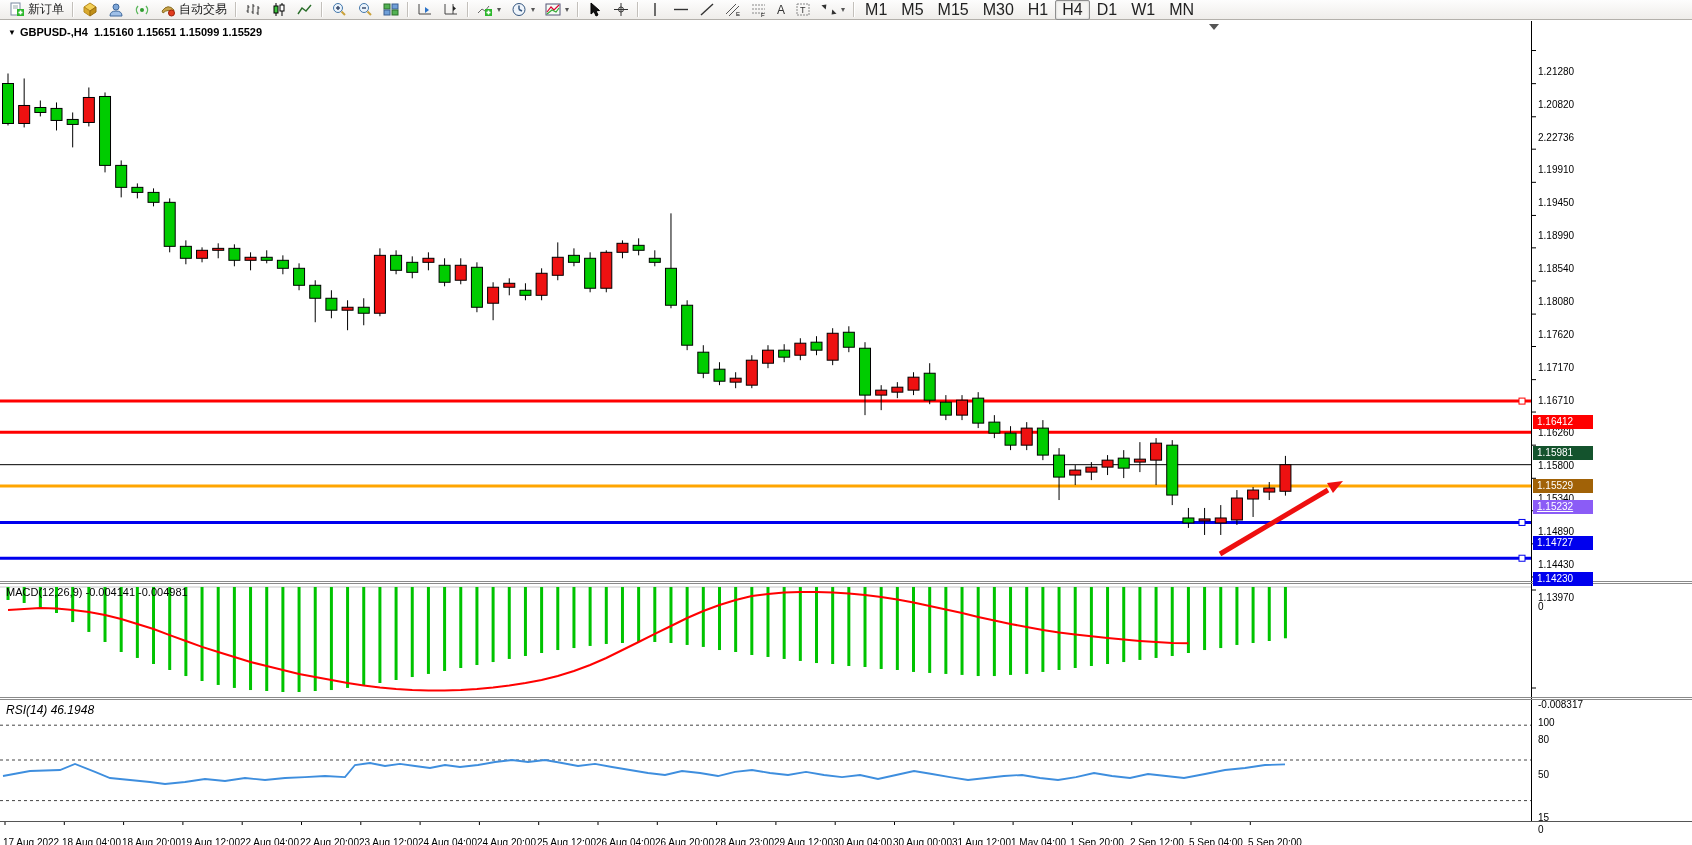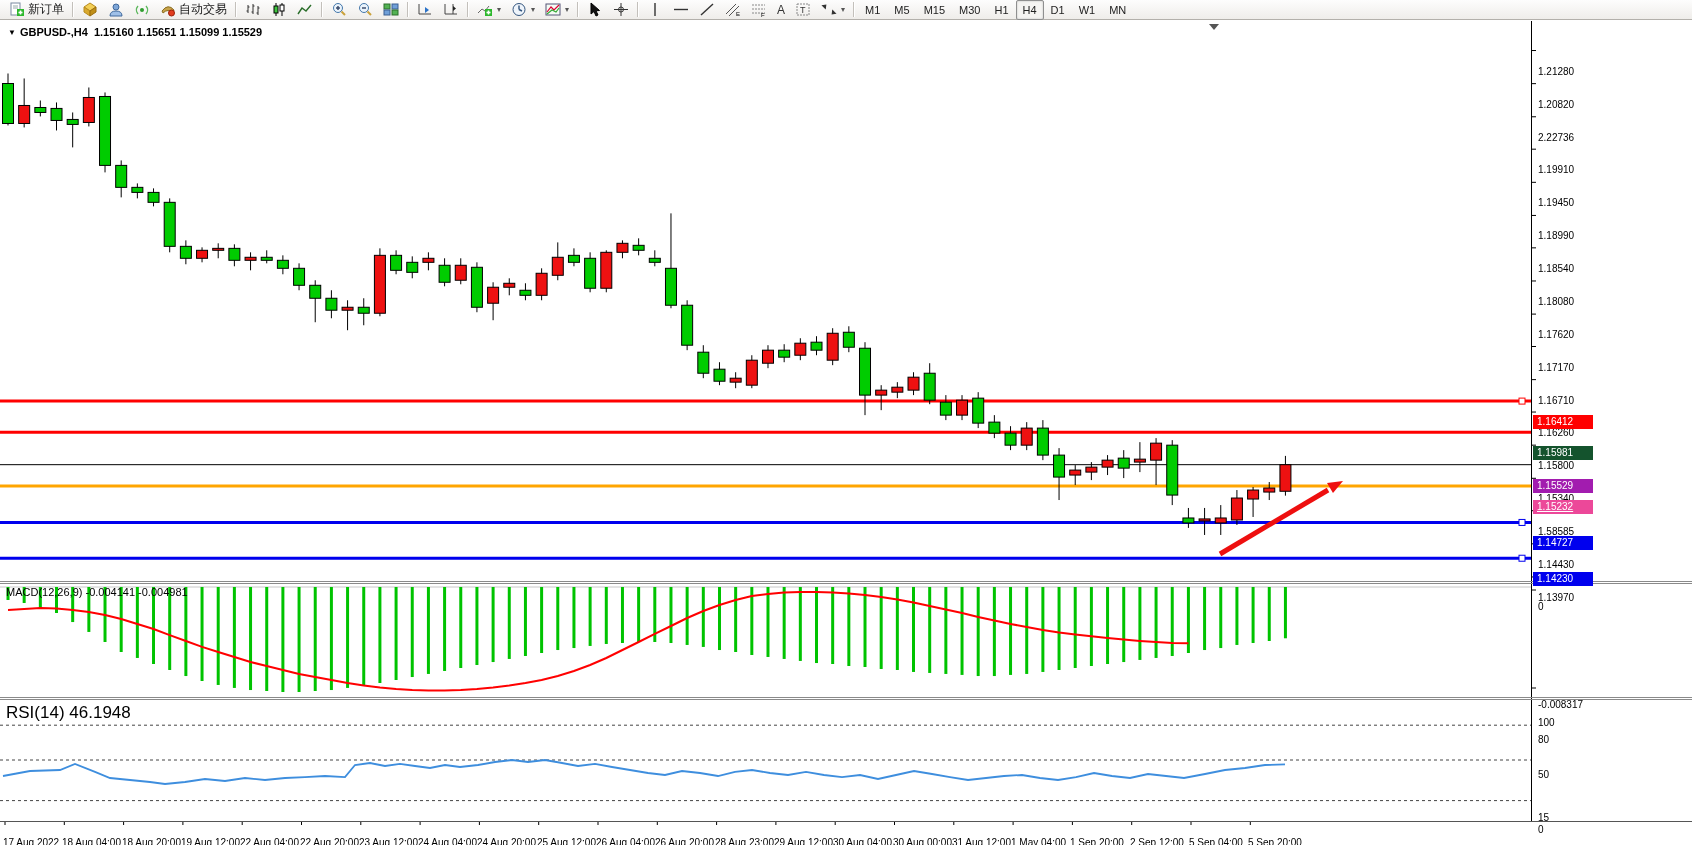--- a/index.html
+++ b/index.html
@@ -7,34 +7,34 @@
   
   #toolbar{position:absolute;left:0;top:0;width:1692px;height:20px;
     background:linear-gradient(#fdfdfd,#efedea);border-bottom:1px solid #b3b0ab;
     display:flex;align-items:center;padding-left:4px;box-sizing:border-box;z-index:50;}
   .tbtn{display:flex;align-items:center;gap:3px;height:18px;padding:0 4px;
     font-size:12px;color:#1a1a1a;border:1px solid transparent;border-radius:2px;}
   .tsep{width:1px;height:15px;background:#c3c0bb;border-right:1px solid #fff;margin:0 3px;}
   .caret{font-size:8px;color:#555;margin-left:1px;}
   .tficon{width:16px;height:15px;display:inline-block;}
   #tf-group{display:flex;align-items:center;}
-  .tfbtn{font-size:11px;color:#222;padding:1px 6px;height:16px;line-height:16px;
+  .tfbtn{font-size:16px;color:#222;padding:1px 6px;height:16px;line-height:16px;
     border:1px solid transparent;border-radius:2px;}
   .tfbtn.active{background:#f5f4f2;border:1px solid #8f8f8f;box-shadow:inset 0 0 2px #bbb;}
   #tb-right{position:absolute;left:1536px;top:1px;display:flex;align-items:center;gap:8px;}
   #chat-badge{position:absolute;top:-4px;right:-7px;width:12px;height:12px;border-radius:50%;
     background:#e03419;color:#fff;font-size:9px;line-height:12px;text-align:center;font-weight:bold;}
   
   #chart-area{position:absolute;left:0;top:21px;width:1692px;height:824px;background:#fff;}
   #plot{position:absolute;left:0;top:0;}
   .overlay{position:absolute;font-size:11px;color:#000;z-index:10;white-space:nowrap;}
   #chart-title{left:8px;top:5px;font-weight:bold;font-size:11px;}
   #chart-title .tri{font-size:8px;vertical-align:1px;margin-right:4px;}
   #macd-label{left:6px;top:565px;font-size:11px;}
-  #rsi-label{left:6px;top:682px;font-size:17px;}
+  #rsi-label{left:6px;top:682px;font-size:12px;font-style:italic;}
   .sepline{position:absolute;left:0;width:1692px;z-index:8;}
   .axis-border{position:absolute;left:1531px;top:0;width:1px;height:801px;background:#000;z-index:6;}
   .ptick{position:absolute;left:1538px;font-size:10px;color:#000;transform:translateY(-6px);}
   .badge{position:absolute;left:1533px;width:56px;height:14px;font-size:10px;color:#fff;
     text-align:left;padding-left:4px;line-height:13px;transform:translateY(-7px);z-index:12;}
   .tlabel{position:absolute;top:816px;font-size:10px;color:#000;z-index:10;}
   .itick{position:absolute;left:1538px;font-size:10px;color:#000;transform:translateY(-6px);}
 </style>
 </head>
 <body>
@@ -741,27 +741,27 @@
       <div style="top:182.3px;" class="ptick">1.19450</div>
       <div style="top:215.4px;" class="ptick">1.18990</div>
       <div style="top:247.8px;" class="ptick">1.18540</div>
       <div style="top:281.0px;" class="ptick">1.18080</div>
       <div style="top:314.1px;" class="ptick">1.17620</div>
       <div style="top:346.5px;" class="ptick">1.17170</div>
       <div style="top:379.6px;" class="ptick">1.16710</div>
       <div style="top:412.0px;" class="ptick">1.16260</div>
       <div style="top:445.2px;" class="ptick">1.15800</div>
       <div style="top:478.3px;" class="ptick">1.15340</div>
-      <div style="top:510.7px;" class="ptick">1.58585</div>
+      <div style="top:510.7px;" class="ptick">1.14890</div>
       <div style="top:543.8px;" class="ptick">1.14430</div>
       <div style="top:577.0px;" class="ptick">1.13970</div>
       <div style="top:401.1px;background:#ff0000;" class="badge">1.16412</div>
       <div style="top:432.1px;background:#14532d;" class="badge">1.15981</div>
-      <div style="top:464.7px;background:#a21caf;" class="badge">1.15529</div>
-      <div style="top:486.1px;background:#ec4899;text-decoration:underline;" class="badge">1.15232</div>
+      <div style="top:464.7px;background:#a16207;" class="badge">1.15529</div>
+      <div style="top:486.1px;background:#8b5cf6;text-decoration:underline;" class="badge">1.15232</div>
       <div style="top:522.4px;background:#0000ee;" class="badge">1.14727</div>
       <div style="top:558.2px;background:#0000ee;" class="badge">1.14230</div>
       <div style="top:586px;" class="itick">0</div>
       <div style="top:684px;" class="itick">-0.008317</div>
       <div style="top:702px;" class="itick">100</div>
       <div style="top:719px;" class="itick">80</div>
       <div style="top:754px;" class="itick">50</div>
       <div style="top:797px;" class="itick">15</div>
       <div style="top:809px;" class="itick">0</div>
       <div style="left:3px;" class="tlabel">17 Aug 2022</div>

